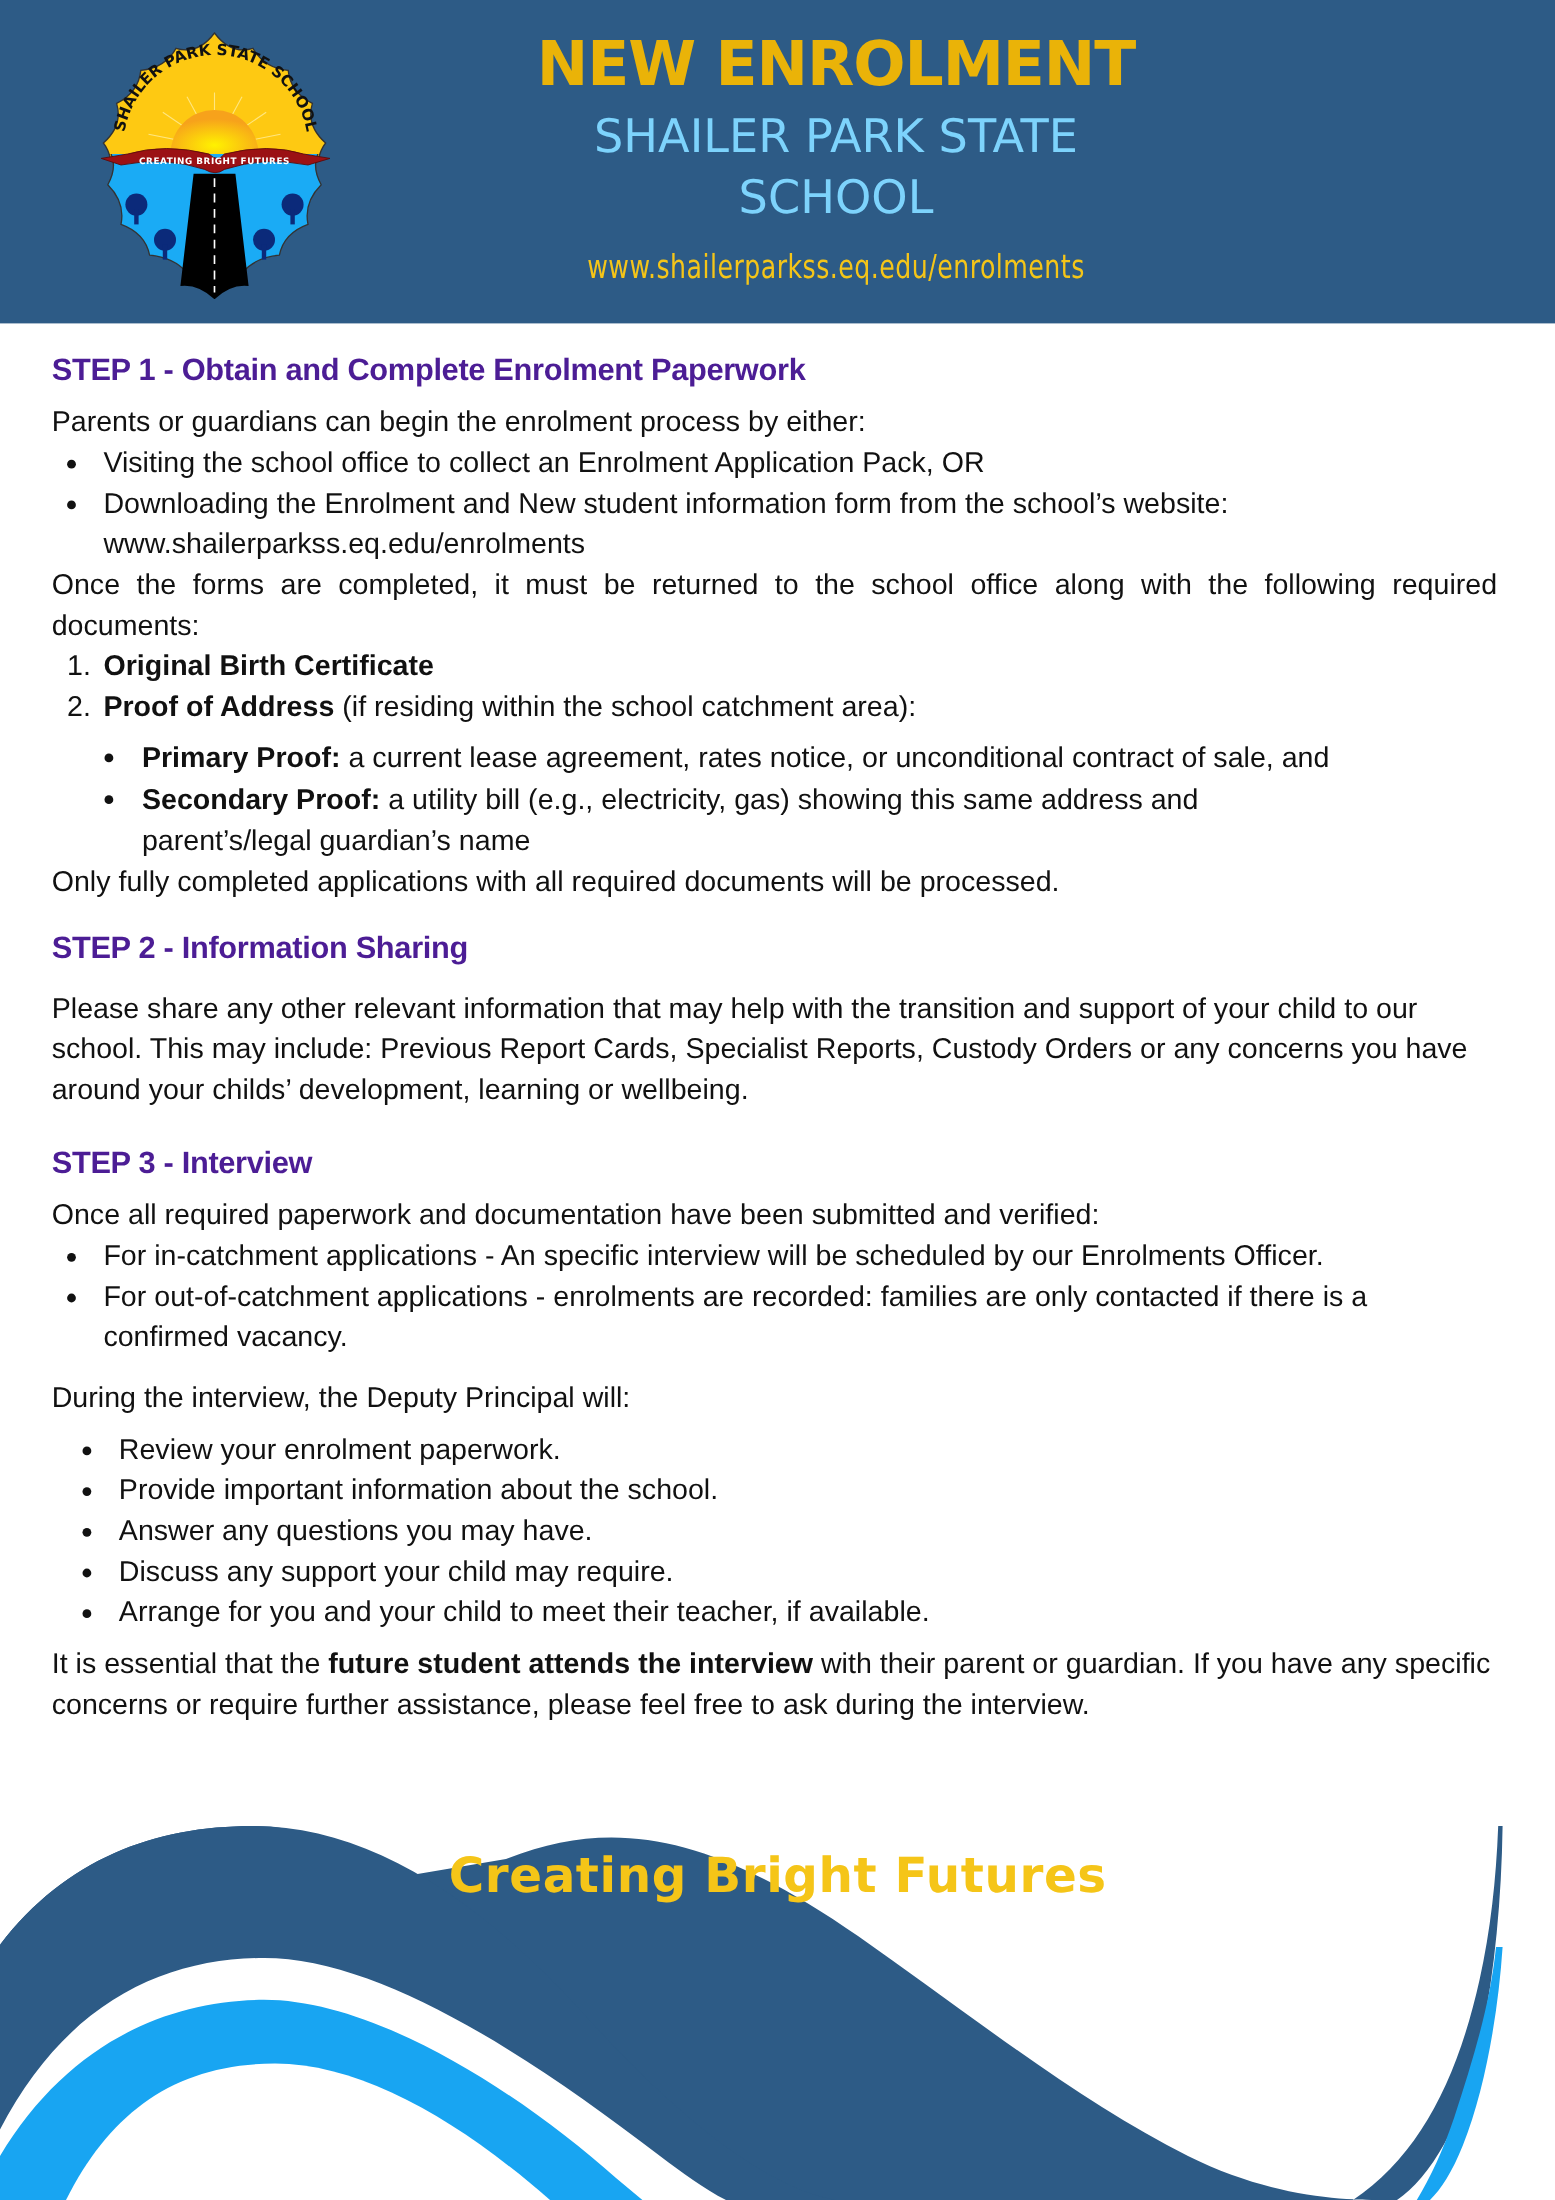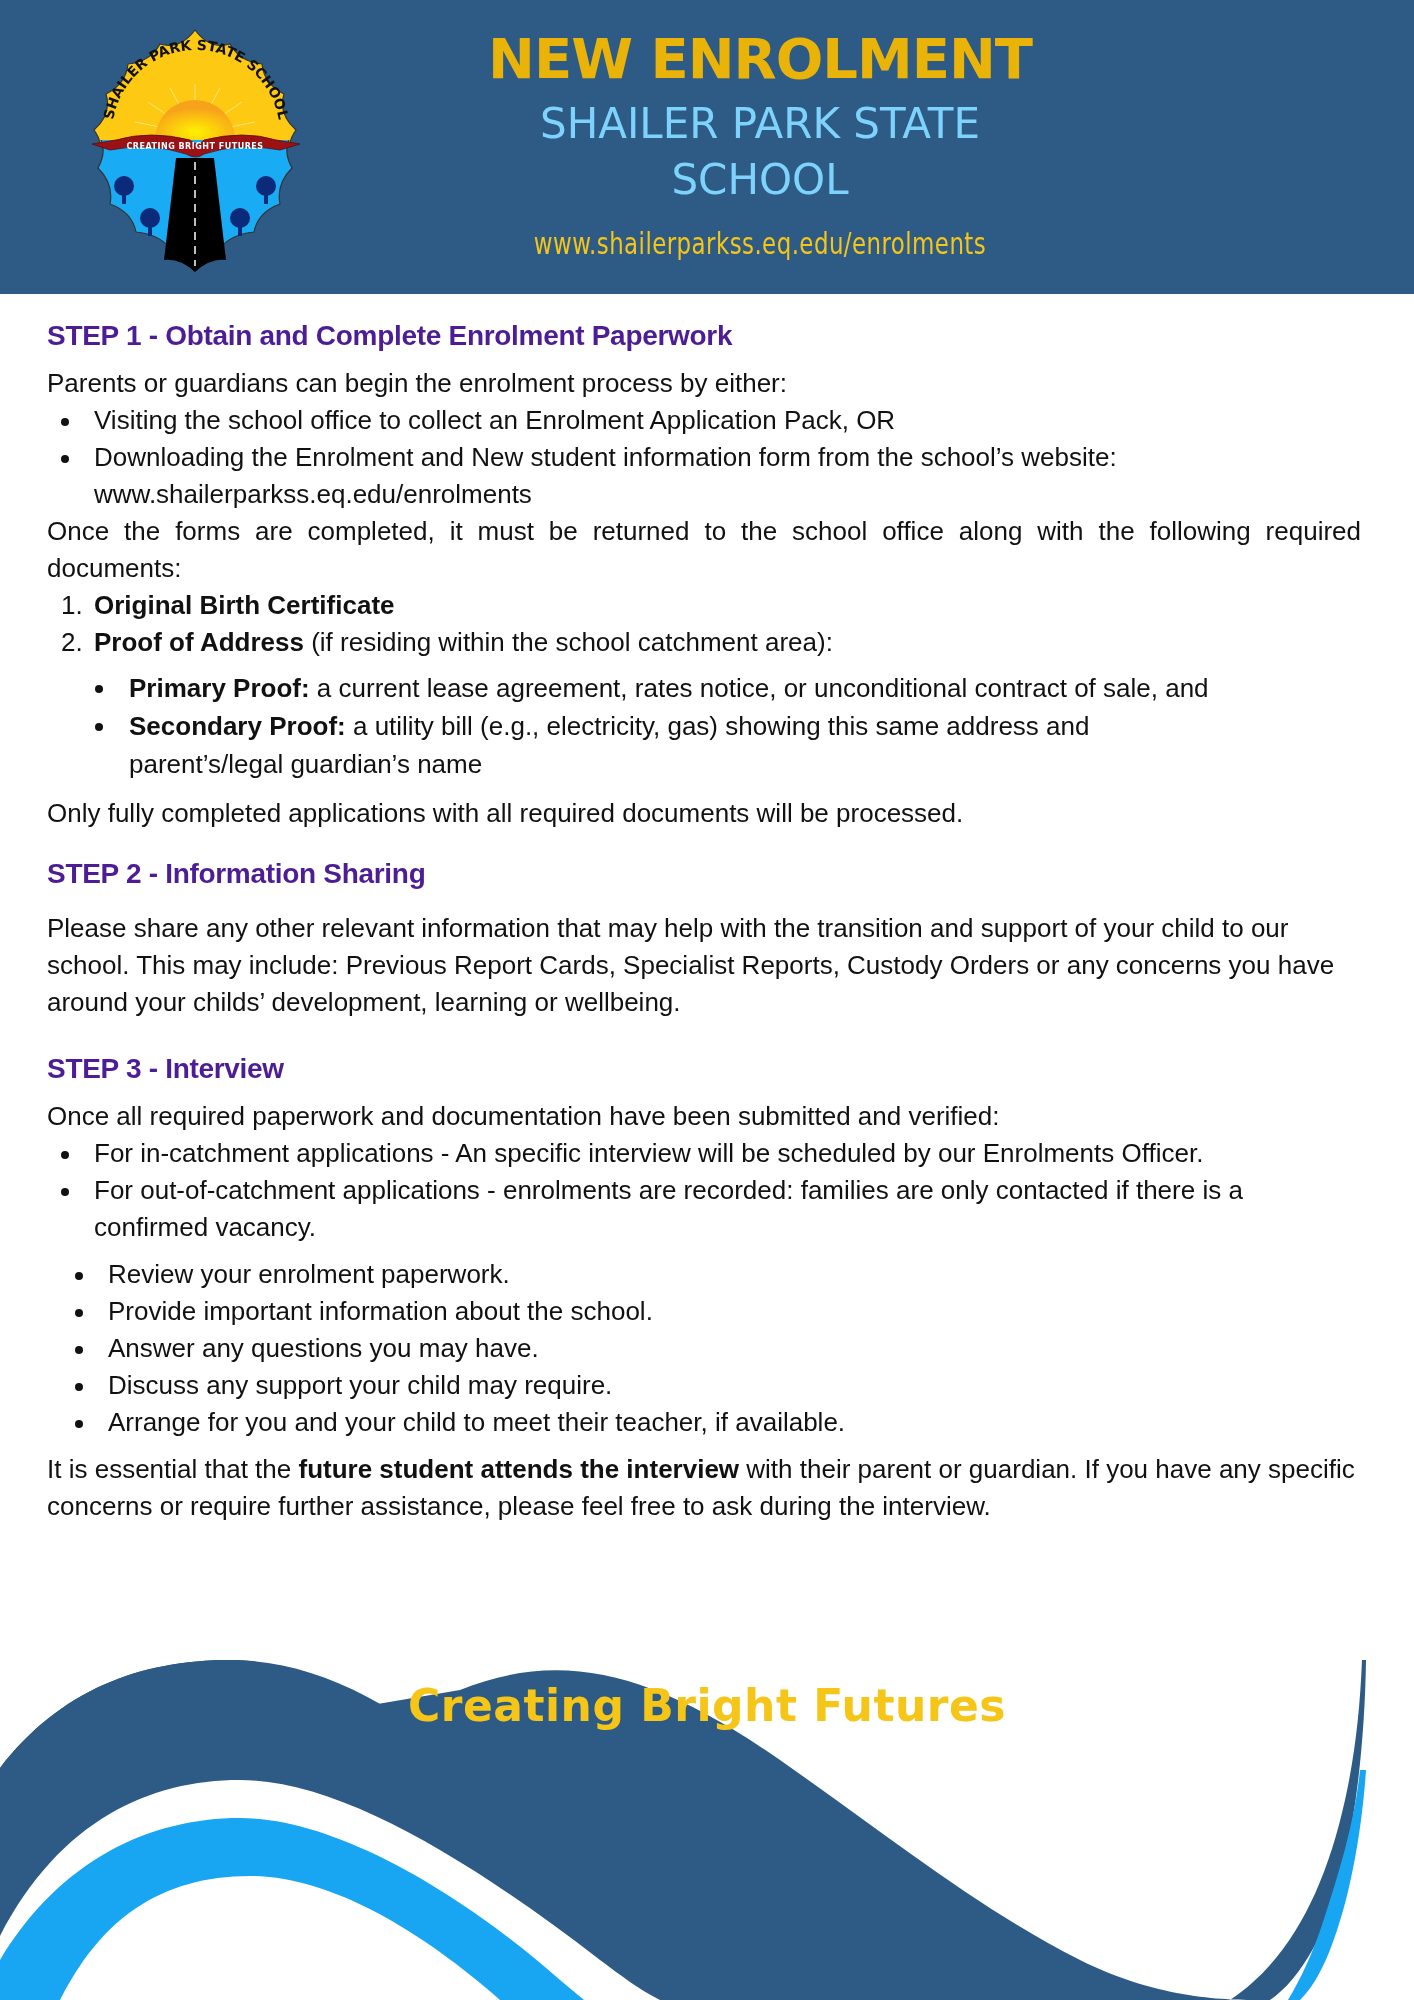--- a/index.html
+++ b/index.html
@@ -133,35 +133,36 @@
     </ul>
     <p class="justify">Once the forms are completed, it must be returned to the school office along with the following required documents:</p>
     <ol class="docs">
       <li><span class="num">1.</span><b>Original Birth Certificate</b><span></span></li>
       <li><span class="num">2.</span><b>Proof of Address</b><span> (if residing within the school catchment area):</span></li>
     </ol>
     <ul class="bullets sub" style="margin-top:8px; line-height:38px">
       <li><b>Primary Proof:</b><span>  a current lease agreement, rates notice, or unconditional contract of sale, and</span></li>
       <li style="max-width:1120px"><b>Secondary Proof:</b><span> a utility bill (e.g., electricity, gas) showing this same address and parent’s/legal guardian’s name</span></li>
     </ul>
-    <p style="margin-top:12px">Only fully completed applications with all required documents will be processed.</p>
+    <p style="margin-top:0">Only fully completed applications with all required documents will be processed.</p>
   </section>
 
   <section style="margin-top:22px">
     <div class="step-heading">STEP 2 -  Information Sharing</div>
     <p style="margin-top:16px">Please share any other relevant information that may help with the transition and support of your child to our school.  This may include: Previous Report Cards, Specialist Reports, Custody Orders or any concerns you have around your childs’ development, learning or wellbeing.</p>
   </section>
 
   <section style="margin-top:28px">
     <div class="step-heading">STEP 3 -  Interview</div>
     <p style="margin-top:9px">Once all required paperwork and documentation have been submitted and verified:</p>
     <ul class="bullets">
       <li><span>For in-catchment applications - An specific interview will be scheduled by our Enrolments Officer.</span></li>
       <li><span>For out-of-catchment applications - enrolments are recorded: families are only contacted if there is a confirmed vacancy.</span></li>
     </ul>
+    <p style="margin-top:18px">During the interview, the Deputy Principal will:</p>
     <ul class="bullets interview" style="margin-top:10px">
       <li><span>Review your enrolment paperwork.</span></li>
       <li><span>Provide important information about the school.</span></li>
       <li><span>Answer any questions you may have.</span></li>
       <li><span>Discuss any support your child may require.</span></li>
       <li><span>Arrange for you and your child to meet their teacher, if available.</span></li>
     </ul>
     <p style="margin-top:10px"><span>It is essential that the </span><b>future student attends the interview</b><span> with their parent or guardian.  If you have any specific concerns or require further assistance, please feel free to ask during the interview.</span></p>
   </section>
 </div>

